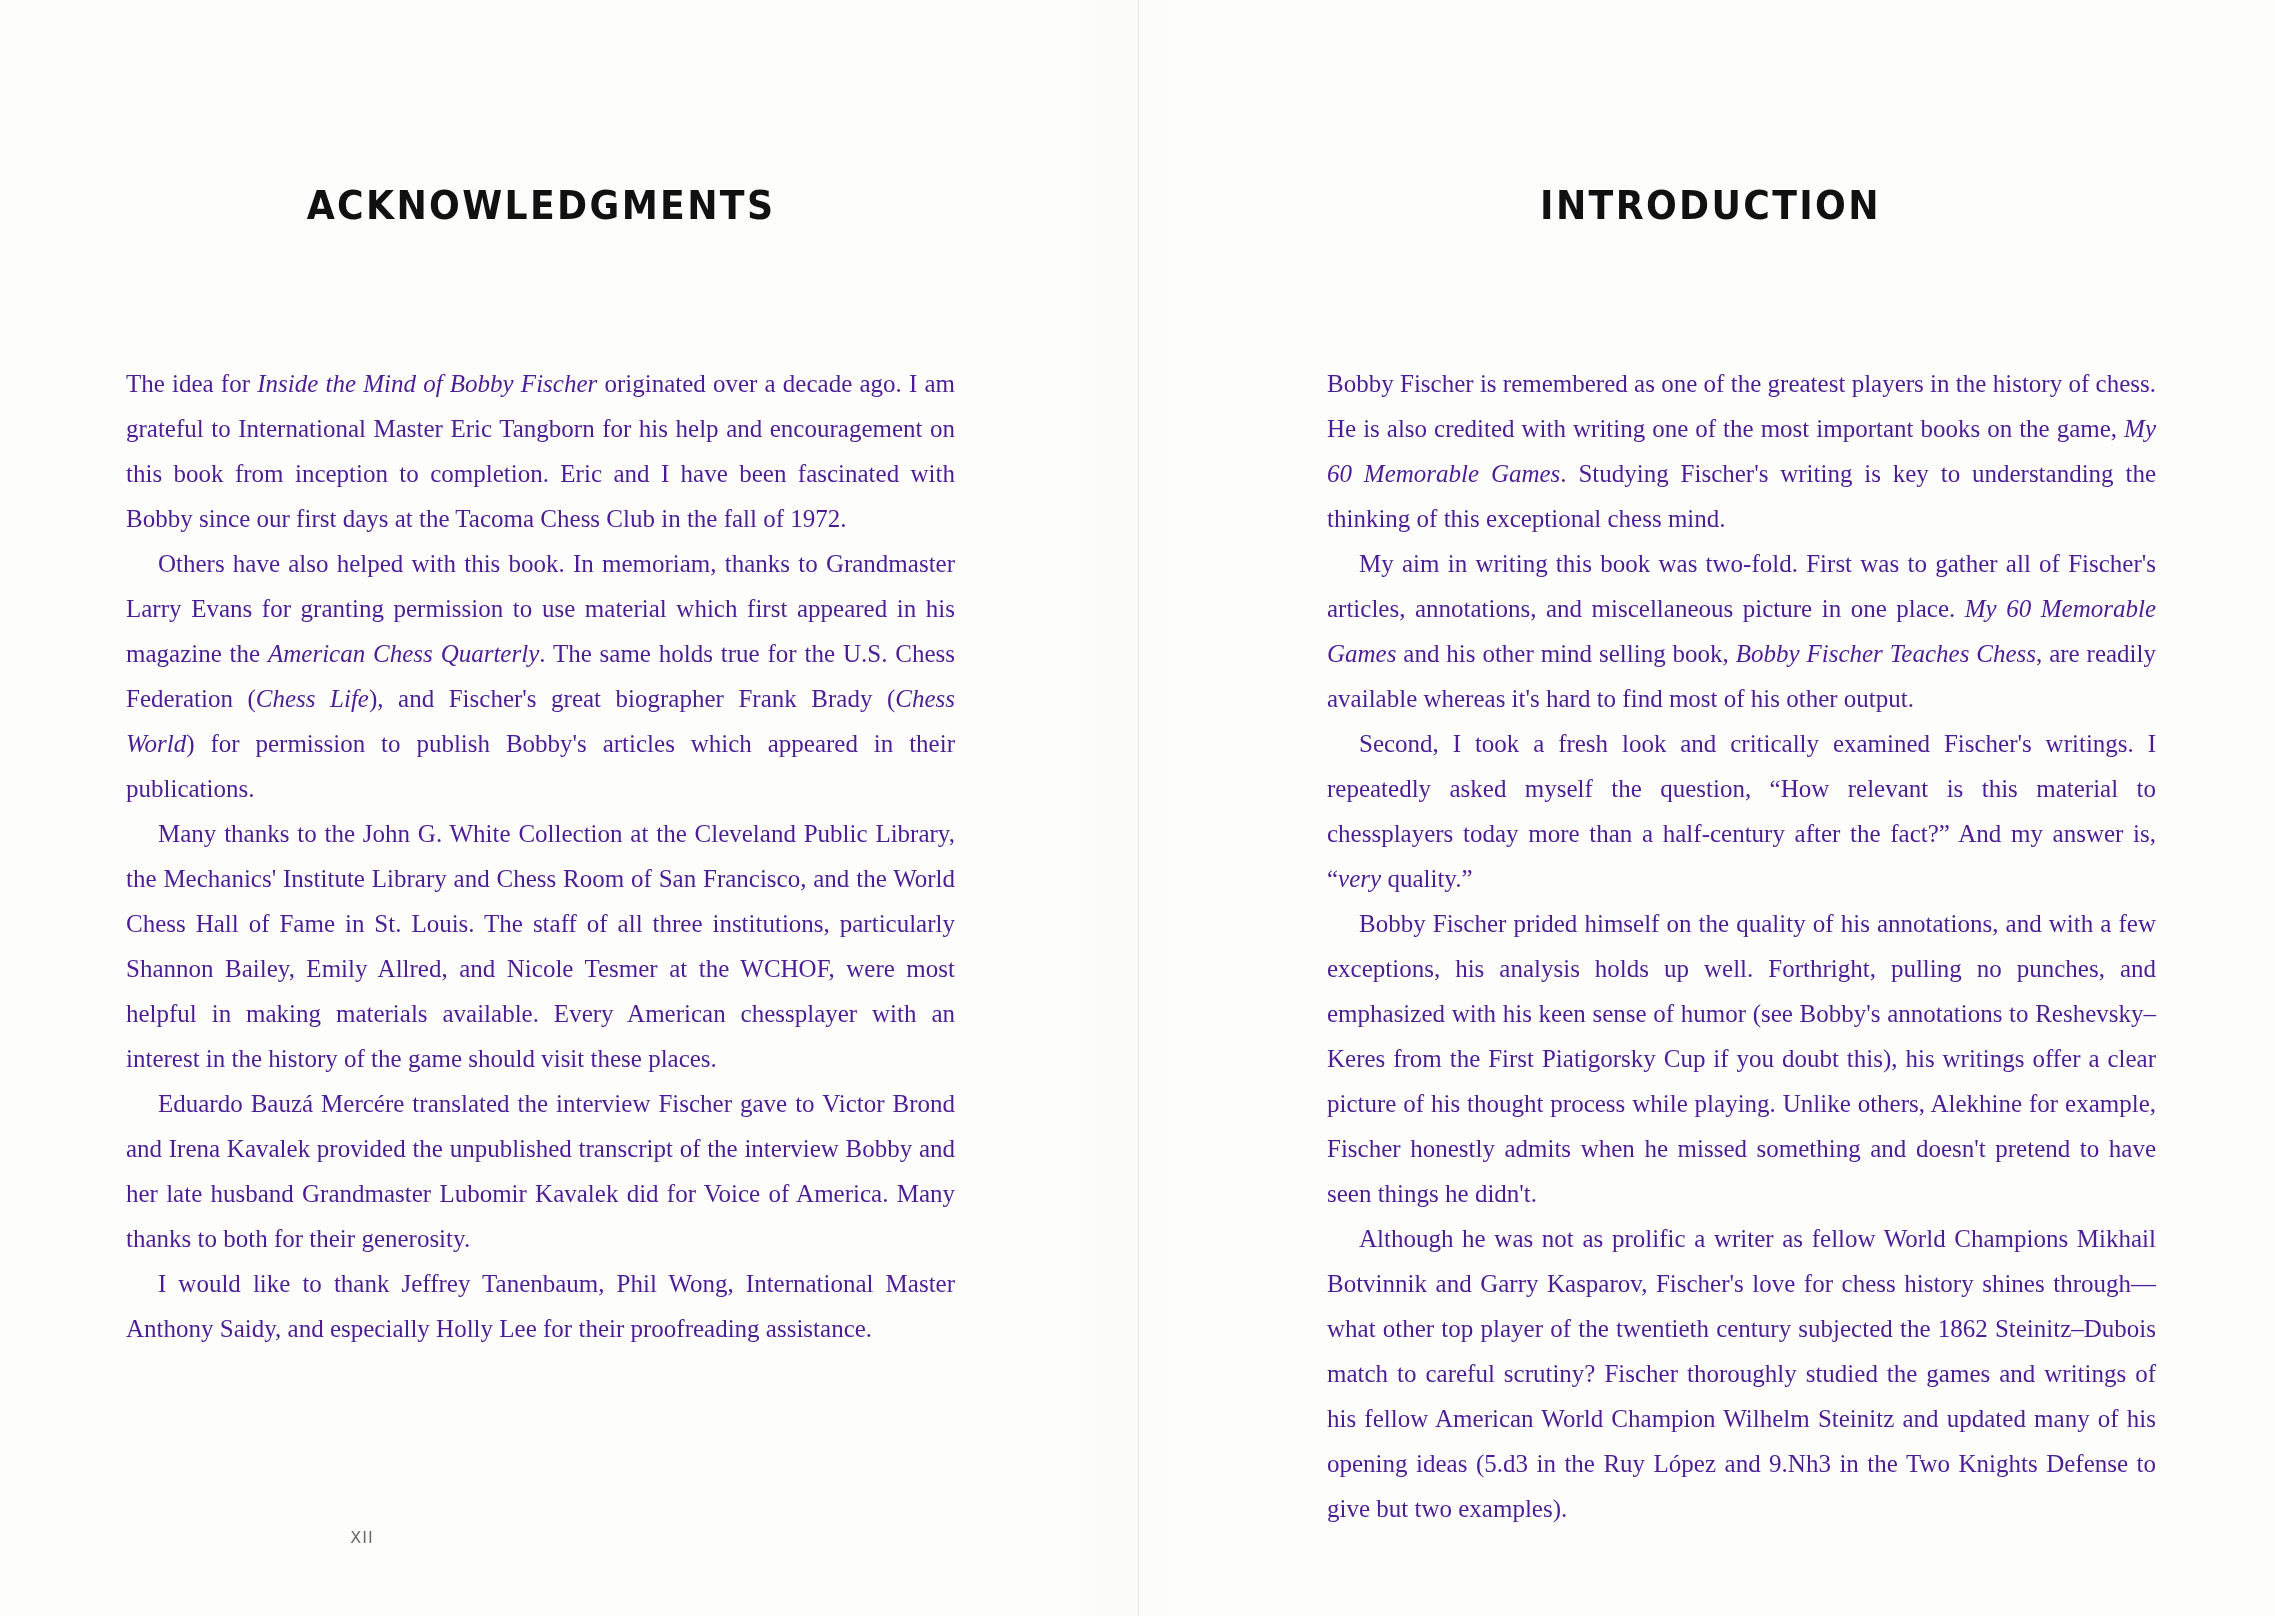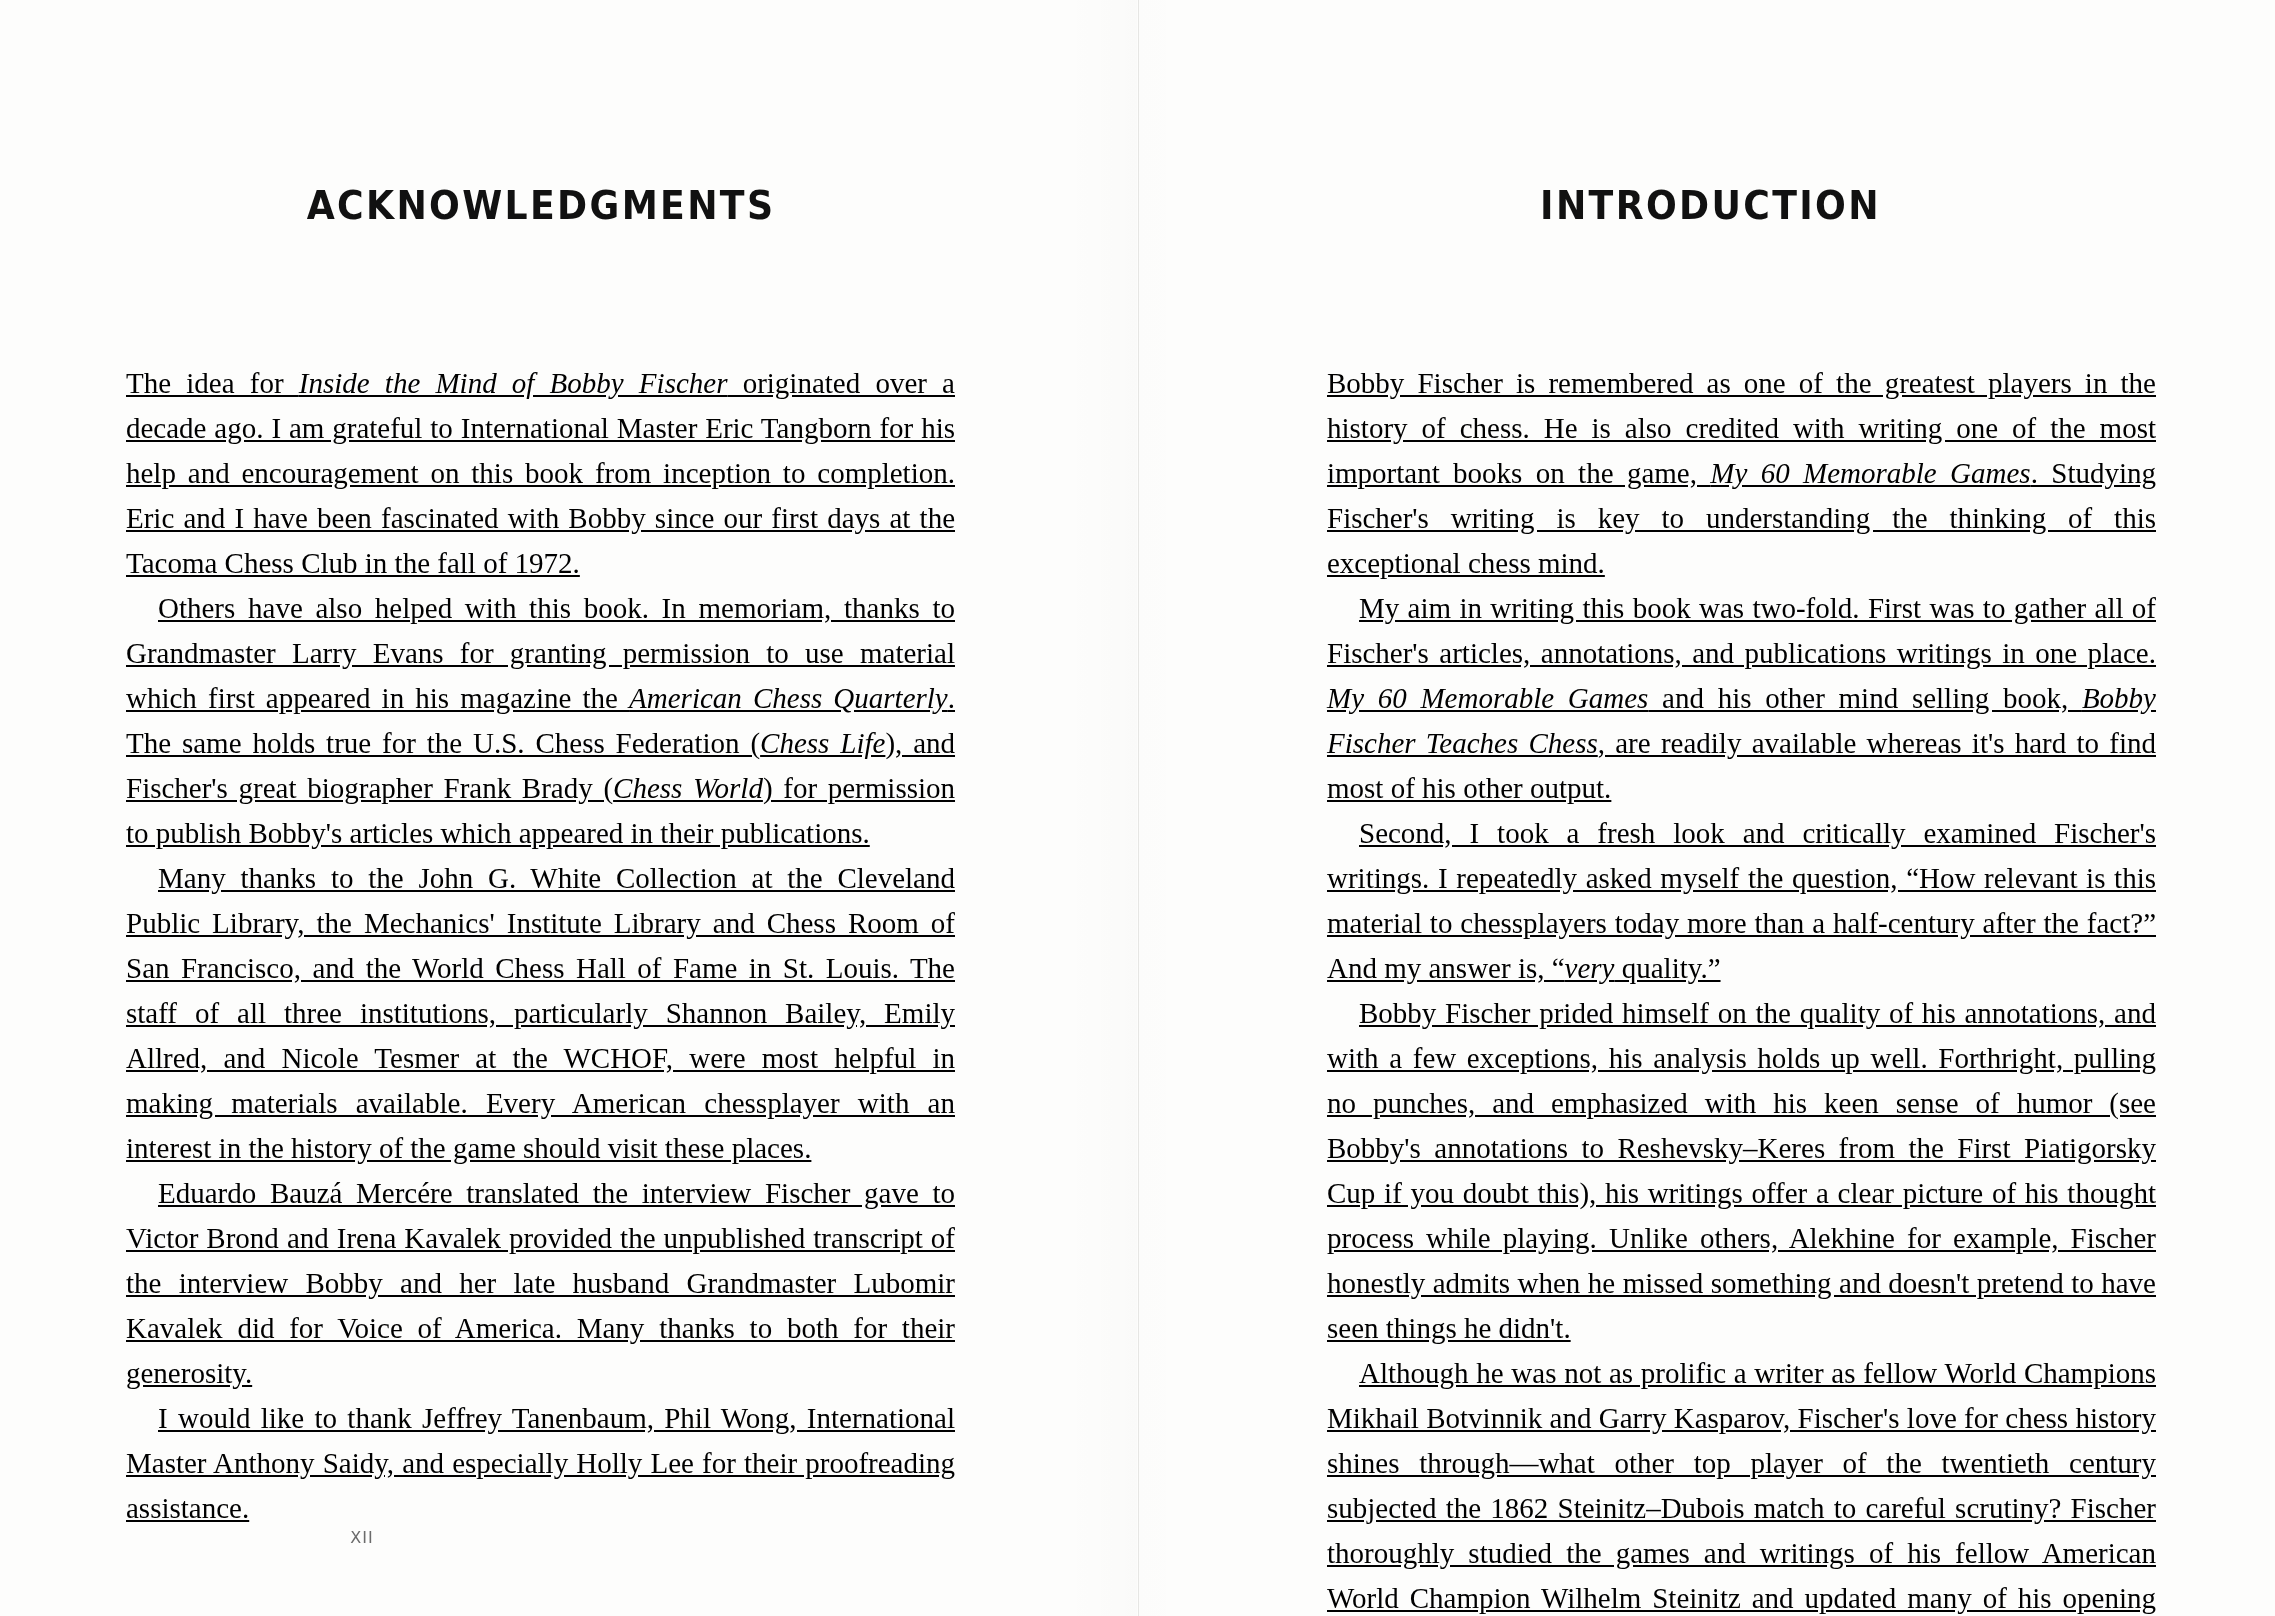--- a/index.html
+++ b/index.html
@@ -79,29 +79,28 @@
 
   .body-text {
     margin: 0;
     padding-top: 133px;
     width: 829px;
   }
   .page-right .body-text { width: 829px; }
 
   p.para {
     margin: 0;
-    font-size: 29px;
+    font-size: 25px;
     line-height: 45px;
-    color: #000000;
+    color: #4c1d95;
     text-align: justify;
     text-justify: inter-word;
     hyphens: none;
     -webkit-hyphens: none;
     text-indent: 0;
-    text-decoration: underline;
   }
   p.para + p.para { text-indent: 32px; }
 
   p.para i, p.para em {
     font-style: italic;
   }
 
   .folio {
     position: absolute;
     bottom: 70px;
@@ -134,21 +133,21 @@
         <p class="para"><span>Eduardo Bauzá Mercére translated the interview Fischer gave to Victor Brond and Irena Kavalek provided the unpublished transcript of the interview Bobby and her late husband Grandmaster Lubomir Kavalek did for Voice of America. Many thanks to both for their generosity.</span></p>
         <p class="para"><span>I would like to thank Jeffrey Tanenbaum, Phil Wong, International Master Anthony Saidy, and especially Holly Lee for their proofreading assistance.</span></p>
       </div>
     <div class="folio">XII</div>
   </div>
 
   <div class="page page-right">
     <h1 class="chapter-title">INTRODUCTION</h1>
     <div class="body-text" id="right-body">
         <p class="para"><span>Bobby Fischer is remembered as one of the greatest players in the history of chess. He is also credited with writing one of the most important books on the game, </span><i>My 60 Memorable Games</i><span>. Studying Fischer's writing is  key to  understanding the thinking of this exceptional chess mind.</span></p>
-        <p class="para"><span>My aim in writing this book was two-fold. First was to gather all of Fischer's articles, annotations, and publications writings in one place. </span><i>My 60 Memorable Games</i><span> and his other mind selling book, </span><i>Bobby Fischer Teaches Chess</i><span>, are readily available whereas it's hard to find most of his other output.</span></p>
+        <p class="para"><span>My aim in writing this book was two-fold. First was to gather all of Fischer's articles, annotations, and miscellaneous picture in one place. </span><i>My 60 Memorable Games</i><span> and his other mind selling book, </span><i>Bobby Fischer Teaches Chess</i><span>, are readily available whereas it's hard to find most of his other output.</span></p>
         <p class="para"><span>Second, I took a fresh look and critically examined Fischer's writings. I repeatedly asked myself the question, “How relevant is this material to chessplayers today more than a half-century after  the fact?” And my answer  is, “</span><i>very</i><span> quality.”</span></p>
         <p class="para"><span>Bobby Fischer prided himself on the quality of his annotations, and with a few exceptions, his analysis holds up well. Forthright, pulling no punches, and emphasized with his keen sense of humor (see Bobby's annotations to Reshevsky–Keres from the First Piatigorsky Cup if you doubt this), his writings offer a clear picture of his thought process while playing. Unlike others, Alekhine for example, Fischer honestly admits when he missed something and doesn't pretend to have seen things he didn't.</span></p>
         <p class="para"><span>Although he was not as prolific a writer as fellow World Champions Mikhail Botvinnik and Garry Kasparov, Fischer's love for chess history shines through—what other top player of the twentieth century subjected the 1862 Steinitz–Dubois match to careful scrutiny? Fischer thoroughly studied the games and writings of his fellow American World Champion Wilhelm Steinitz and updated many of his opening ideas (5.d3 in the Ruy López and 9.Nh3 in the Two Knights Defense to give but two examples).</span></p>
       </div>
   </div>
 
 </div>
 
 
 </body></html>

